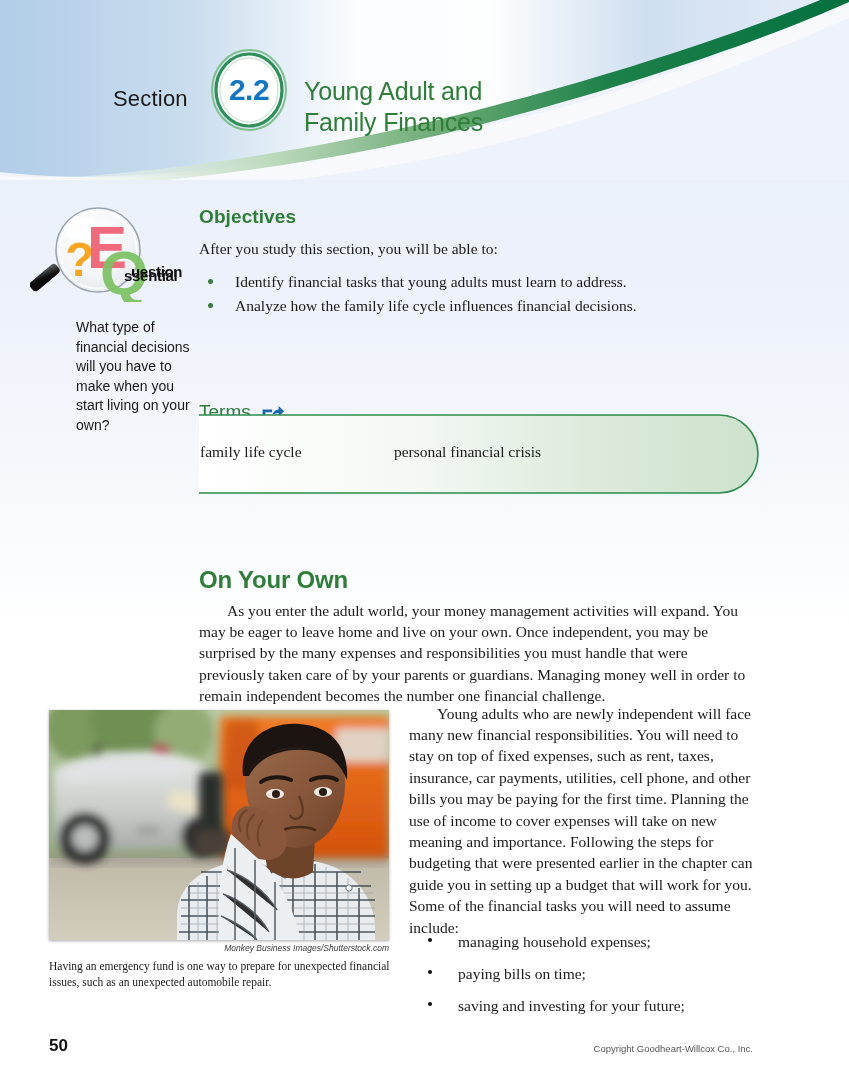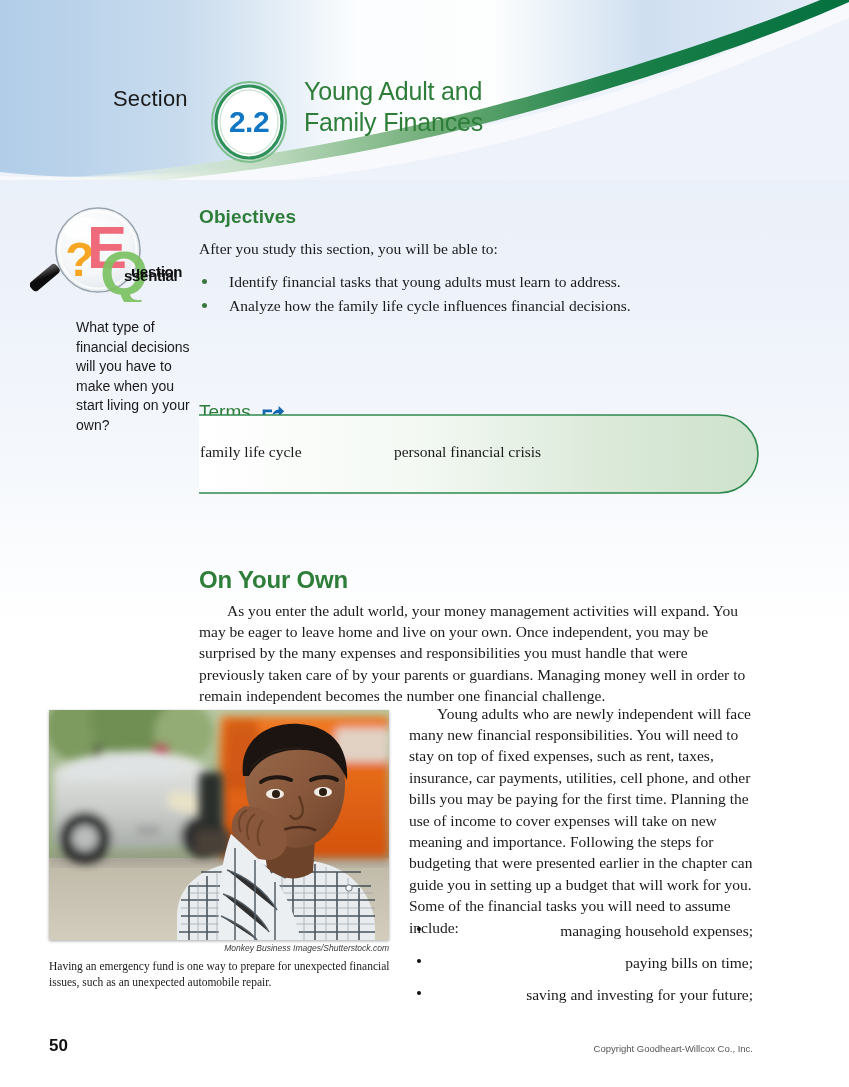--- a/index.html
+++ b/index.html
@@ -27,21 +27,21 @@
 
   .hdr-text{
     position:absolute;left:0;top:0;width:789px;height:180px;z-index:3;
   }
   .sec-word{
     position:absolute;left:113px;top:86px;
     font-family:"Liberation Sans", sans-serif;
     font-size:22px;color:#1a1a1a;letter-spacing:.2px;
   }
   .badge{
-    position:absolute;left:209px;top:80px;width:80px;height:84px;
+    position:absolute;left:209px;top:48px;width:80px;height:84px;
   }
   .badge .num{
     position:absolute;left:0;top:0;width:80px;height:84px;
     display:flex;align-items:center;justify-content:center;
     font-family:"Liberation Sans", sans-serif;
     font-weight:bold;font-size:30px;color:#1176c4;letter-spacing:-0.5px;
   }
   .sec-title{
     position:absolute;left:304px;top:76px;width:330px;
     font-family:"Liberation Sans", sans-serif;
@@ -72,21 +72,21 @@
   
   .objectives{position:absolute;left:199px;top:206px;width:560px;z-index:4;}
   .obj-head{
     font-family:"Liberation Sans", sans-serif;
     font-size:19px;color:#2e7d39;margin:0 0 12px 0;letter-spacing:.1px;
   }
   .obj-lead{
     font-family:"Liberation Serif", serif;
     font-size:15.5px;color:#1a1a1a;margin:0 0 13px 0;
   }
-  .obj-list{list-style:none;margin:0;padding:0;}
+  .obj-list{list-style:none;margin:6px;padding:0;}
   .obj-list li{
     position:relative;padding-left:30px;
     font-family:"Liberation Serif", serif;
     font-size:15.5px;line-height:22px;color:#1a1a1a;margin-bottom:2px;
   }
   .obj-list li .bul{
     position:absolute;left:3px;top:8px;width:5px;height:5px;
     border-radius:50%;background:#3b7a3f;
   }
 
@@ -116,21 +116,21 @@
     font-family:"Liberation Serif", serif;font-size:15.5px;line-height:21.4px;
     color:#1a1a1a;text-indent:28px;z-index:4;
   }
   .para2{
     position:absolute;left:409px;top:687px;width:344px;
     font-family:"Liberation Serif", serif;font-size:15.5px;line-height:21.4px;
     color:#1a1a1a;text-indent:28px;z-index:4;
   }
   .task-list{
     position:absolute;left:409px;top:920px;width:344px;
-    list-style:none;margin:0;padding:0;z-index:4;text-align:right;
+    list-style:none;margin:11px;padding:0;z-index:4;
   }
   .task-list li{
     position:relative;padding-left:38px;
     font-family:"Liberation Serif", serif;font-size:15.5px;line-height:21px;
     color:#1a1a1a;margin-bottom:11px;
   }
   .task-list li .bul{
     position:absolute;left:8px;top:7px;width:4px;height:4px;
     border-radius:50%;background:#111;
   }

